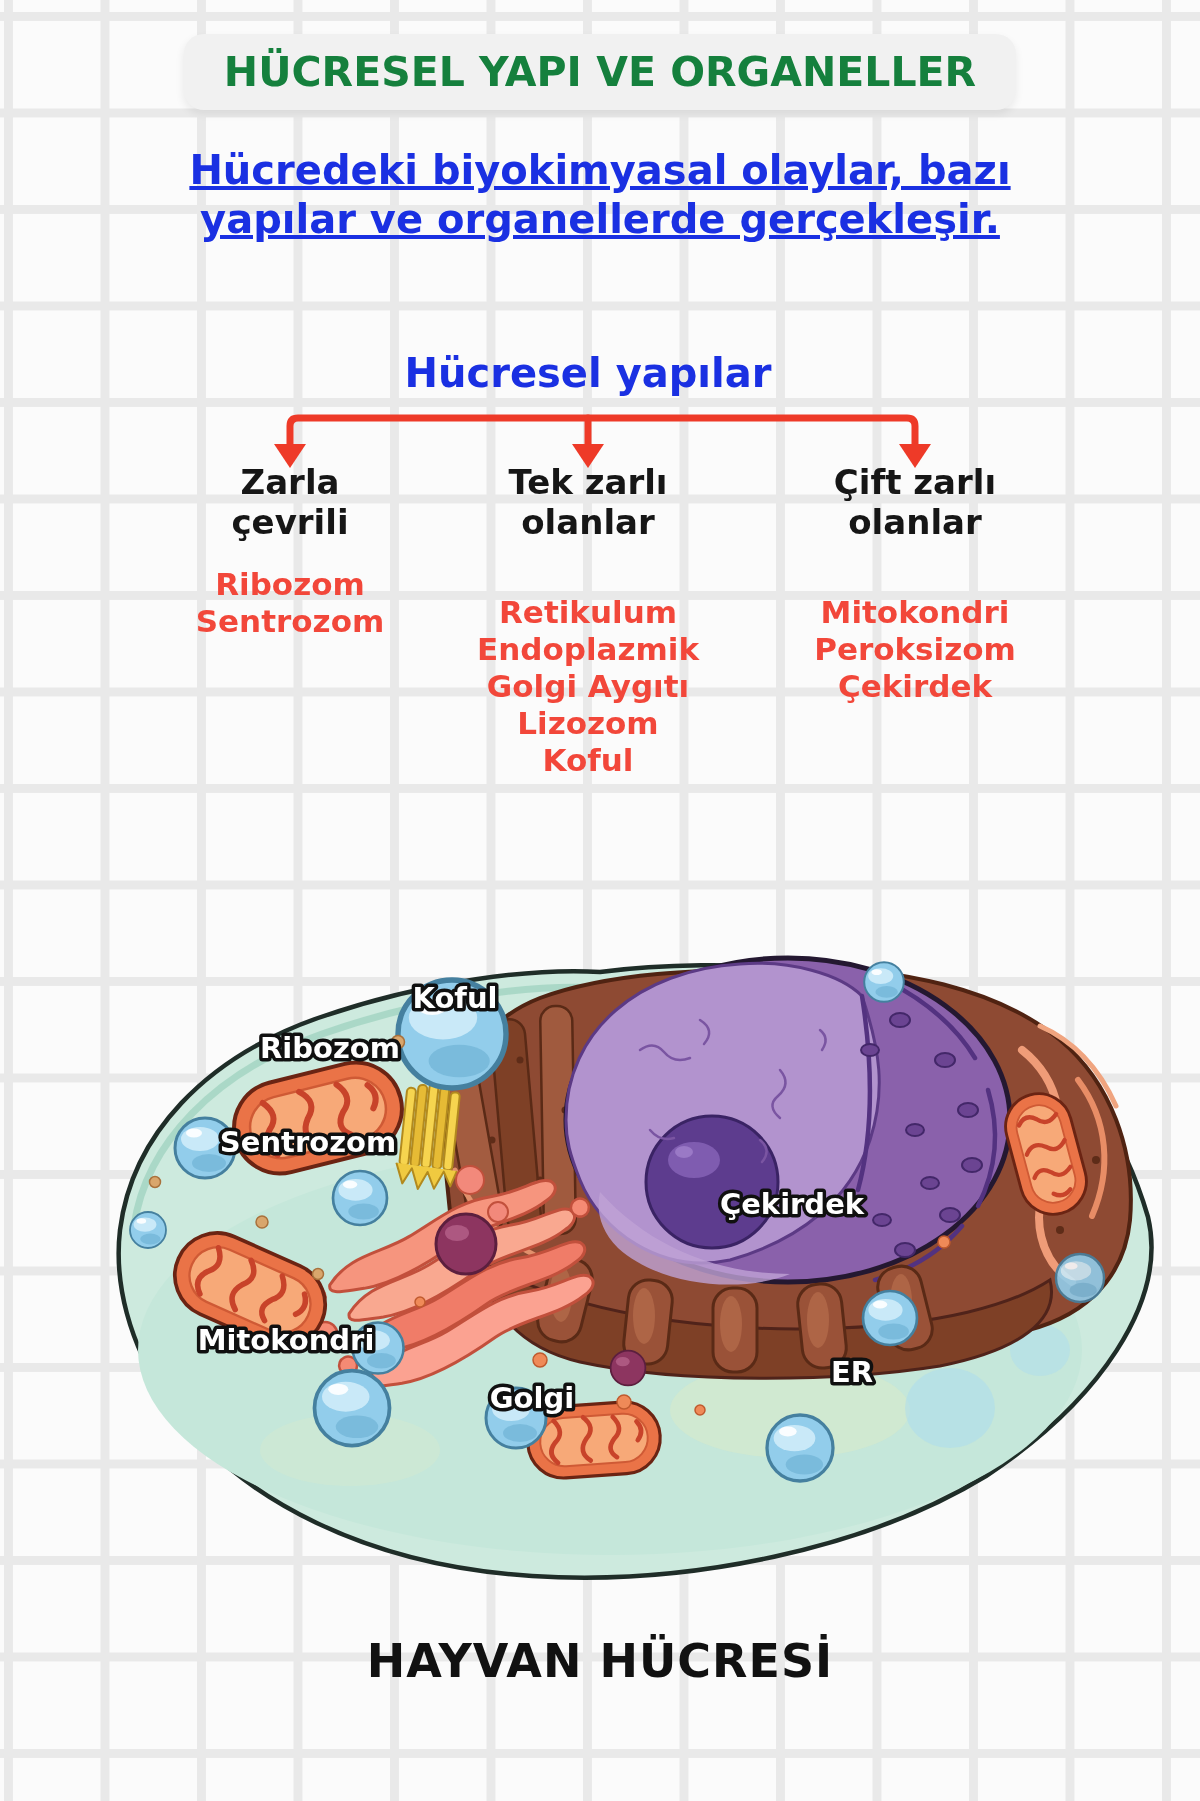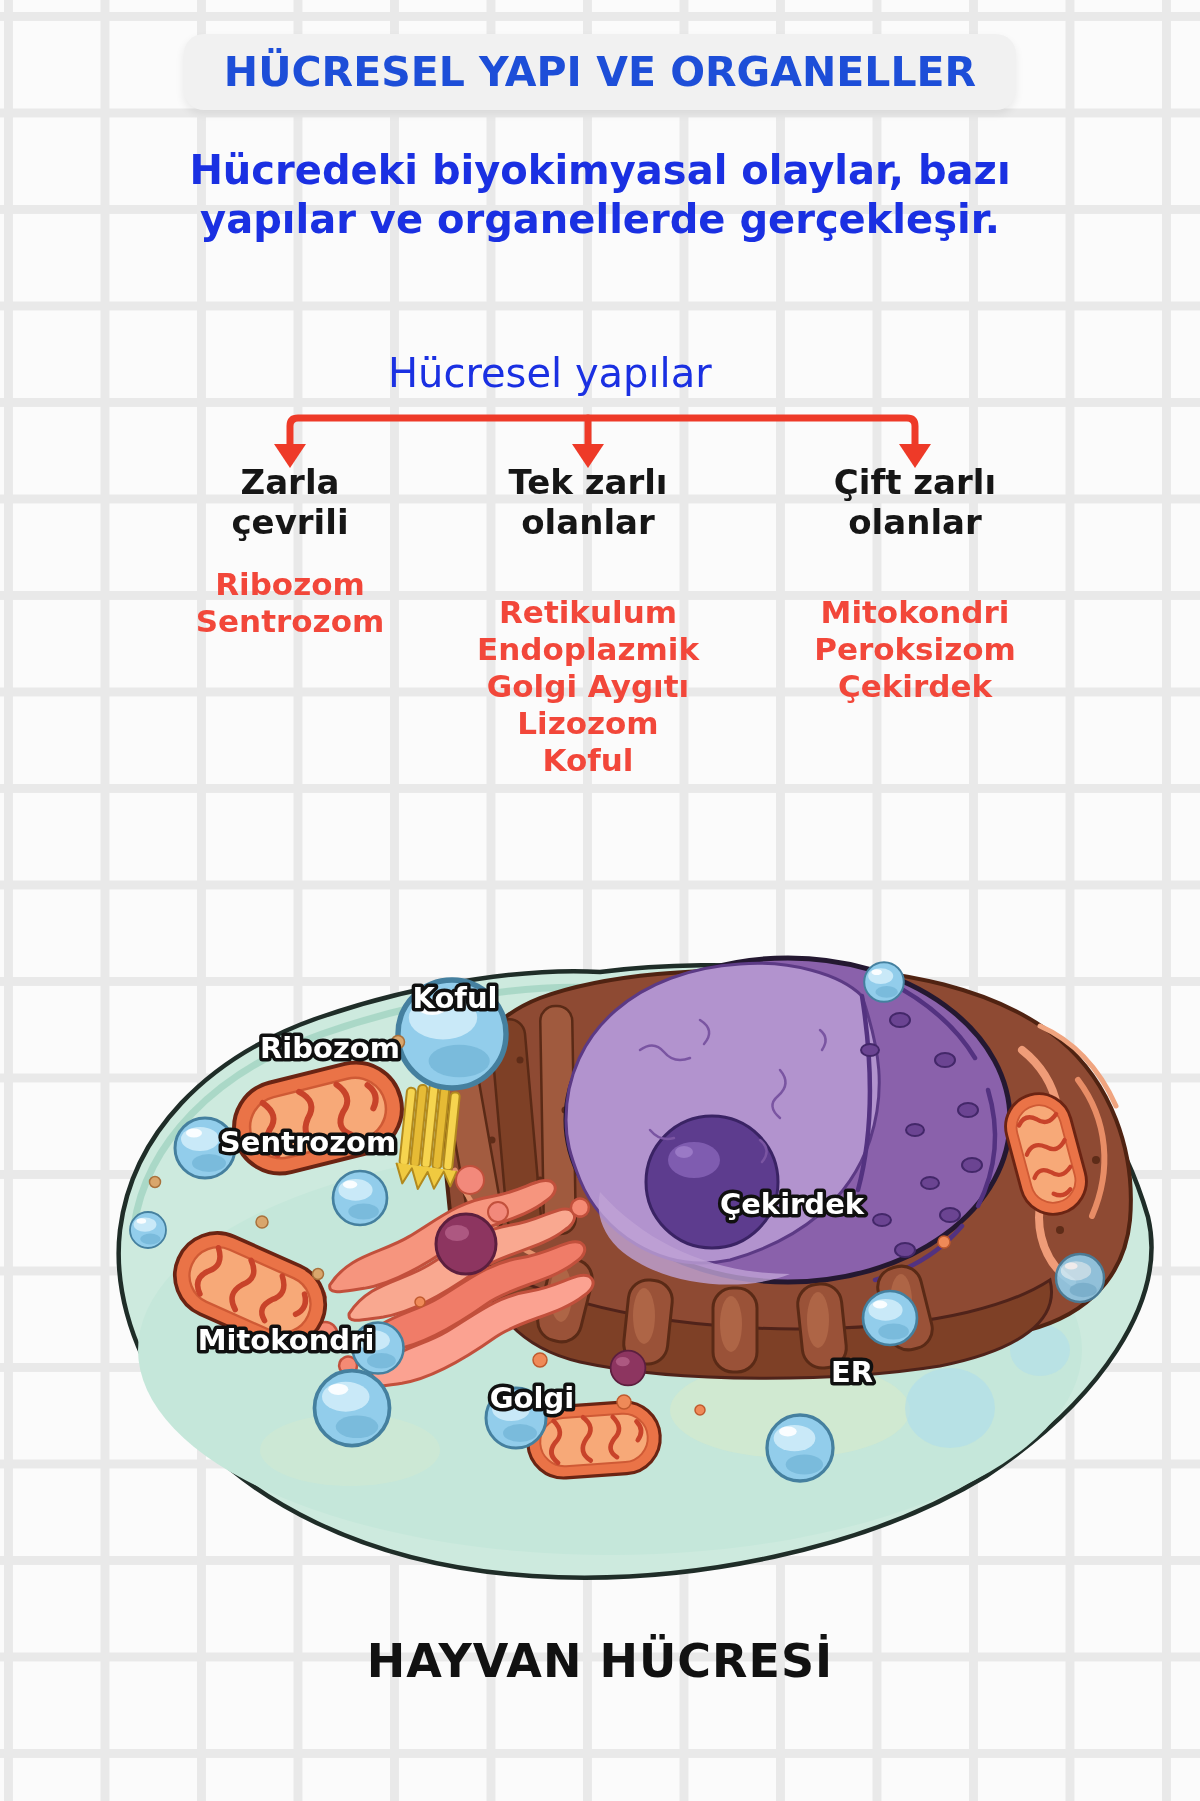--- a/index.html
+++ b/index.html
@@ -16,30 +16,30 @@
     font-family:"DejaVu Sans","Liberation Sans",sans-serif;
   }
   .title-pill{
     position:absolute;left:50%;top:34px;transform:translateX(-50%);
     background:#f1f1f1;border-radius:20px;
     padding:14px 40px;
     box-shadow:0 4px 8px rgba(0,0,0,0.07);
     white-space:nowrap;
   }
   .title-pill h1{
-    margin:0;font-size:41px;font-weight:bold;color:#1d4ed8;letter-spacing:0px;
+    margin:0;font-size:41px;font-weight:bold;color:#15803d;letter-spacing:0px;
   }
   .intro{
     position:absolute;left:0;top:146px;width:1200px;
     text-align:center;color:#1a30e2;font-weight:bold;
-    font-size:40px;line-height:49px;
+    font-size:40px;line-height:49px;text-decoration:underline;
   }
   .tree-root{
     position:absolute;left:388px;top:350px;width:400px;
-    color:#1a30e2;font-weight:normal;font-size:40px;
+    text-align:center;color:#1a30e2;font-weight:bold;font-size:40px;
   }
   .connector-svg{position:absolute;left:0;top:0;}
   .branch{
     position:absolute;top:462px;width:300px;text-align:center;
   }
   .branch .heading{
     font-size:34px;line-height:40px;font-weight:bold;color:#161616;
   }
   .branch .items{margin-top:24px;}
   .branch.b2 .items,.branch.b3 .items{margin-top:52px;}

